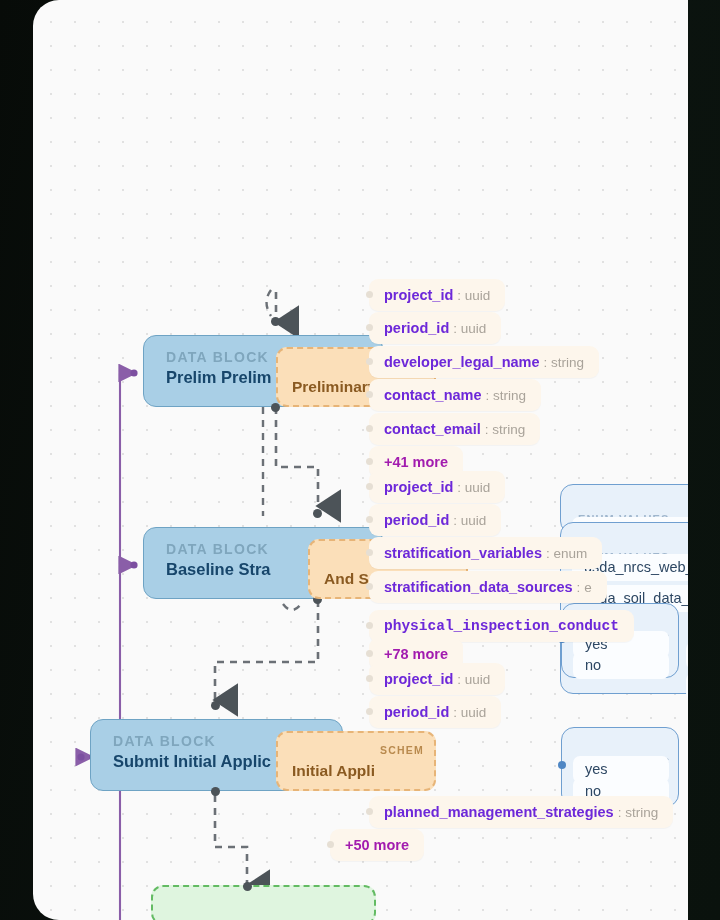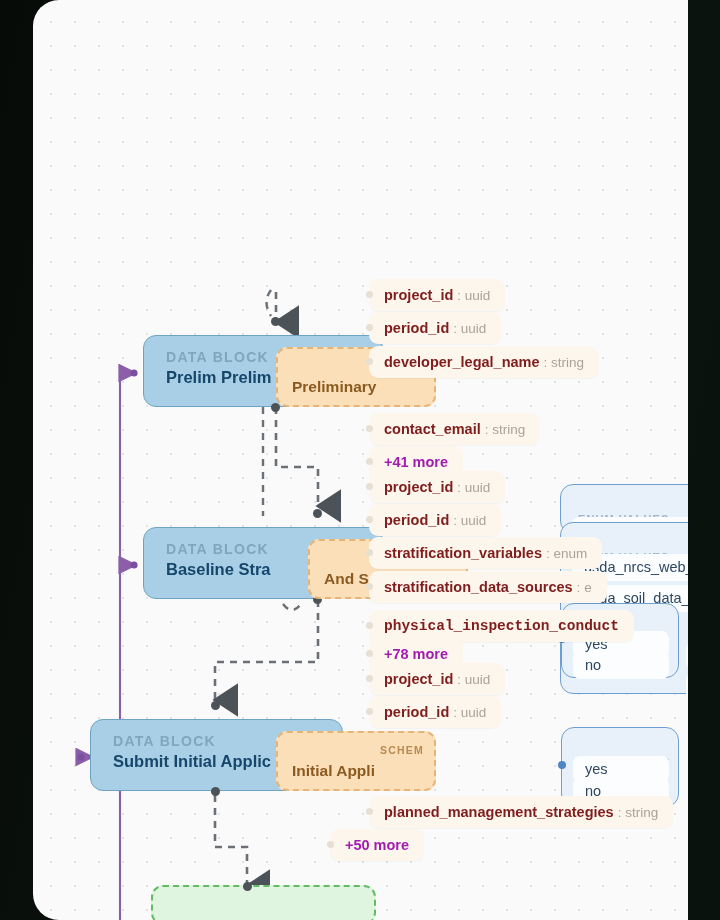--- a/index.html
+++ b/index.html
@@ -34,21 +34,21 @@
           border-radius:11px;box-sizing:border-box;}
   .schema .kicker{position:absolute;right:10px;top:11px;font-size:10.5px;letter-spacing:1.2px;
           color:#b98a4e;font-weight:600;white-space:nowrap;}
   .schema .title{position:absolute;left:14px;top:29px;font-size:15.5px;font-weight:bold;
           color:#8a5a21;white-space:nowrap;}
 
   
   .field{position:absolute;height:32px;line-height:32px;background:#fdf6ec;
          border-radius:9px;padding:0 15px;font-size:14.5px;color:#333a40;
          white-space:nowrap;box-sizing:border-box;box-shadow:0 1px 1px rgba(0,0,0,.03);}
-  .field b{font-weight:bold;color:#7f1d1d;}
+  .field b{font-weight:bold;color:#6d28d9;}
   .field i{font-style:normal;color:#a9a39a;font-size:13.5px;}
   .field.plain{color:#a21caf;font-weight:bold;}
   .dot{position:absolute;width:7px;height:7px;border-radius:50%;background:#e6dfd4;
        left:-3px;top:12px;}
 
   
   .enum{position:absolute;background:#e8f1fa;border:1.8px solid #6f9fd0;
         border-radius:13px;box-sizing:border-box;}
   .enum .kicker{position:absolute;left:17px;top:28px;font-size:11px;letter-spacing:1.1px;
         color:#9fb6cd;font-weight:600;}
@@ -191,20 +191,25 @@
     <div class="field" style="left:336px;top:312px;">
       <span class="dot"></span>
       <b>period_id</b>
       <i>:&nbsp;<span>uuid</span></i>
     </div>
     <div class="field" style="left:336px;top:346px;">
       <span class="dot"></span>
       <b>developer_legal_name</b>
       <i>:&nbsp;<span>string</span></i>
     </div>
+    <div class="field" style="left:336px;top:379px;">
+      <span class="dot"></span>
+      <b>contact_name</b>
+      <i>:&nbsp;<span>string</span></i>
+    </div>
     <div class="field" style="left:336px;top:413px;">
       <span class="dot"></span>
       <b>contact_email</b>
       <i>:&nbsp;<span>string</span></i>
     </div>
     <div class="field plain" style="left:336px;top:446px;">
       <span class="dot"></span>
       <span>+41 more</span>
     </div>
 

